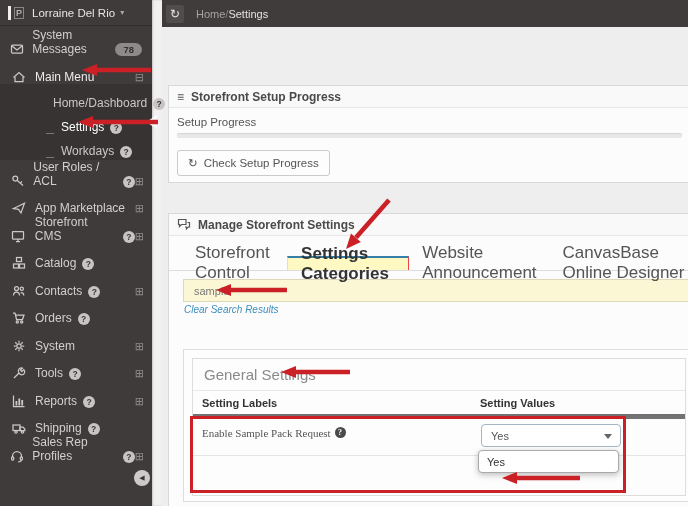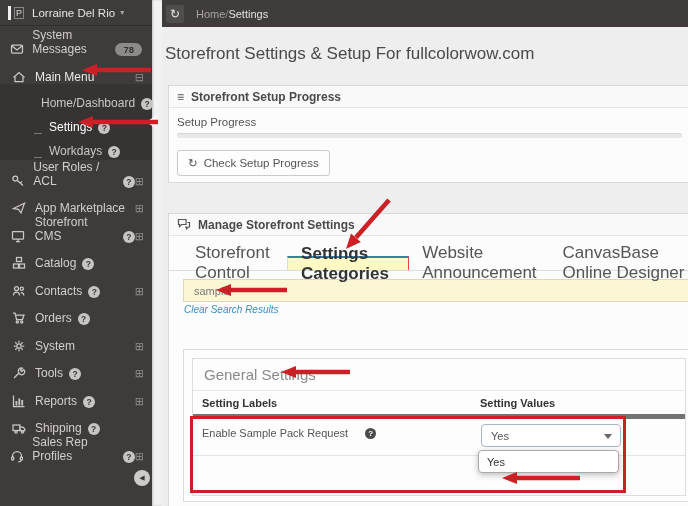--- a/index.html
+++ b/index.html
@@ -28,21 +28,21 @@
   .sb-row{ display:flex; align-items:flex-end; padding-left:9px; color:var(--sb-text); font-size:12px; cursor:pointer;}
   .r-sysmsg{ height:29px; margin-top:1px;}
   .r-mainmenu{ height:28px; color:#eceaea;}
   .sb-ic{ width:19px; margin-right:7px; display:inline-flex; justify-content:center; align-items:center;}
   .sb-ic svg{ display:block;}
   .sb-ic path, .sb-ic rect, .sb-ic circle{ stroke:#cdc8c8; fill:none; stroke-width:1.25; }
   .sb-ic .fill{ fill:#cdc8c8; stroke:none;}
   .badge{ margin-left:auto; margin-right:10px; background:#8f8a8a; color:#353131; font-size:9.5px; font-weight:bold; padding:2px 8px; border-radius:9px; line-height:1;}
   .sb-exp{ margin-left:auto; margin-right:8px; color:#8f8a8a; font-size:11px;}
   .q{ display:inline-flex; width:12px; height:12px; border-radius:50%; background:#c9c4c4; color:#3a3636; font-size:8.5px; font-weight:bold; align-items:center; justify-content:center; margin-left:6px; flex:0 0 12px;}
-  .sb-sub{ background:var(--sb-sub); padding:2px 4px;}
+  .sb-sub{ background:var(--sb-sub); padding:2px 16px;}
   .sb-sub .sb-row{ height:24px; padding-left:30px; font-size:12px; color:#ccc7c7;}
   .tree-dash{ width:8px; height:1px; background:#7d7878; margin-right:7px;}
   .sub-active .sb-label{ color:#fff;}
   .sb-section .sb-row{ height:27.5px;}
   .sb-back{ position:absolute; left:134px; top:470px; width:16px; height:16px; border-radius:50%; background:#cfcaca; color:#3a3636; font-size:7px; display:flex; align-items:center; justify-content:center; cursor:pointer;}
   .active-wedge{ position:absolute; left:146px; top:115px; width:0; height:0; border-top:7px solid transparent; border-bottom:7px solid transparent; border-right:11px solid #fbfafa; z-index:6;}
 
   .scroll-strip{ position:absolute; left:152px; top:0; width:10px; height:506px; background:#f2f1f1; box-shadow:inset 1px 0 2px rgba(0,0,0,.18); z-index:1;}
 
   
@@ -77,21 +77,21 @@
   .clear-link{ position:absolute; left:15px; top:90px; font-size:10px; color:var(--link); cursor:pointer;font-style:italic;}
 
   .subtab{ position:absolute; left:14px; top:108px; height:28px; padding:0 14px; display:flex; align-items:center; background:#fdfdfd; border-top:2px solid var(--accent); border-left:1px solid #ddd; border-right:1px solid #ddd; font-size:11.5px; font-weight:bold; color:#333; z-index:3; cursor:pointer;}
   .subtab-content{ position:absolute; left:14px; top:135px; width:526px; height:153px; border:1px solid #ddd; background:#fdfdfd; z-index:2;}
 
   .general-box{ position:absolute; left:23px; top:144px; width:494px; height:138px; border:1px solid #ddd; background:#fdfdfd; z-index:2;}
   .general-head{ padding:7px 11px; font-size:15px; color:#8a8a8a; border-bottom:1px solid #e8e8e8;}
   .thead{ display:flex; height:28px; align-items:center; border-bottom:5px solid #737373; font-size:11px; font-weight:bold; color:#333;}
   .thead .c1{ padding-left:9px; width:287px;}
   .trow{ height:37px; border-bottom:1px solid #e4e4e4; font-size:11px; color:#555;}
-  .trow .rlabel{ padding:8px 0 0 9px; display:flex; align-items:flex-end; gap:17px;}
+  .trow .rlabel{ padding:8px 0 0 9px; display:flex; align-items:flex-start; gap:4px;font-family:Liberation Serif, serif;}
   .q-dark{ display:inline-flex; width:11px; height:11px; border-radius:50%; background:#4a4a4a; color:#fff; font-size:8px; font-weight:bold; align-items:center; justify-content:center;}
 
   .select{ position:absolute; left:312px; top:210px; width:140px; height:23px; background:#fff; border:1px solid #a5b7c5; border-radius:4px; display:flex; align-items:center; font-size:11px; color:#555; padding-left:9px; cursor:pointer; z-index:4;}
   .select-chevron{ position:absolute; right:8px; top:9px; width:0; height:0; border-left:4px solid transparent; border-right:4px solid transparent; border-top:5px solid #666;}
 
   .dropdown{ position:absolute; left:309px; top:236px; width:141px; background:#fff; border:1px solid #a9a9a9; border-radius:4px; box-shadow:0 2px 6px rgba(0,0,0,.25); padding:2px; z-index:15;}
   .opt{ height:17px; display:flex; align-items:center; padding-left:6px; font-size:11px; color:#333; cursor:pointer;}
   .opt.hl{ background:#d2d2d2; border-radius:2px;}
 
   .red-rect{ position:absolute; left:28px; top:416px; width:436px; height:77px; border:3px solid var(--red); z-index:12; pointer-events:none;}
@@ -292,21 +292,20 @@
     <div class="refresh-btn">
         <span>↻</span>
       </div>
     <div class="crumb">
       <span class="home">Home</span>
       <span class="sep">/</span>
       <span class="cur">Settings</span>
     </div>
   </div>
 
-  <h1 class="page-title">Storefront Settings &amp; Setup For fullcolorwow.com</h1>
 
   <section class="panel panel-setup">
     <div class="panel-head">
       <span class="pico">≡</span>
       <span>Storefront Setup Progress</span>
     </div>
     <div class="setup-body">
       <div class="setup-label">Setup Progress</div>
       <div class="progress-track"></div>
       <button class="check-btn">

